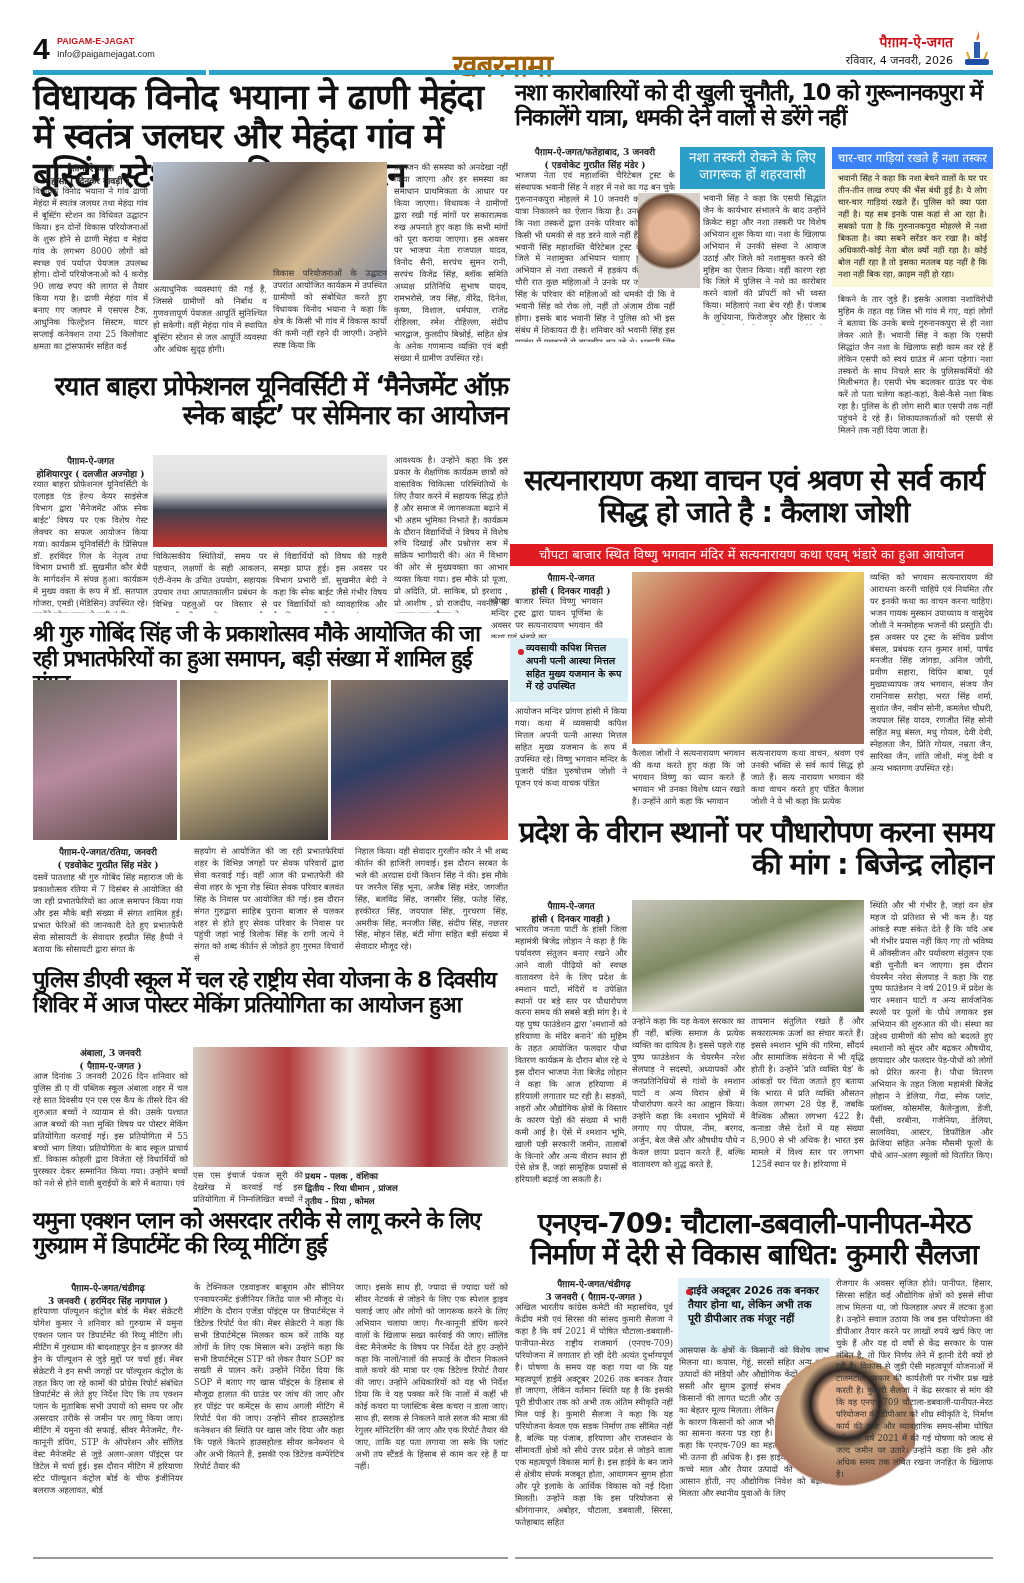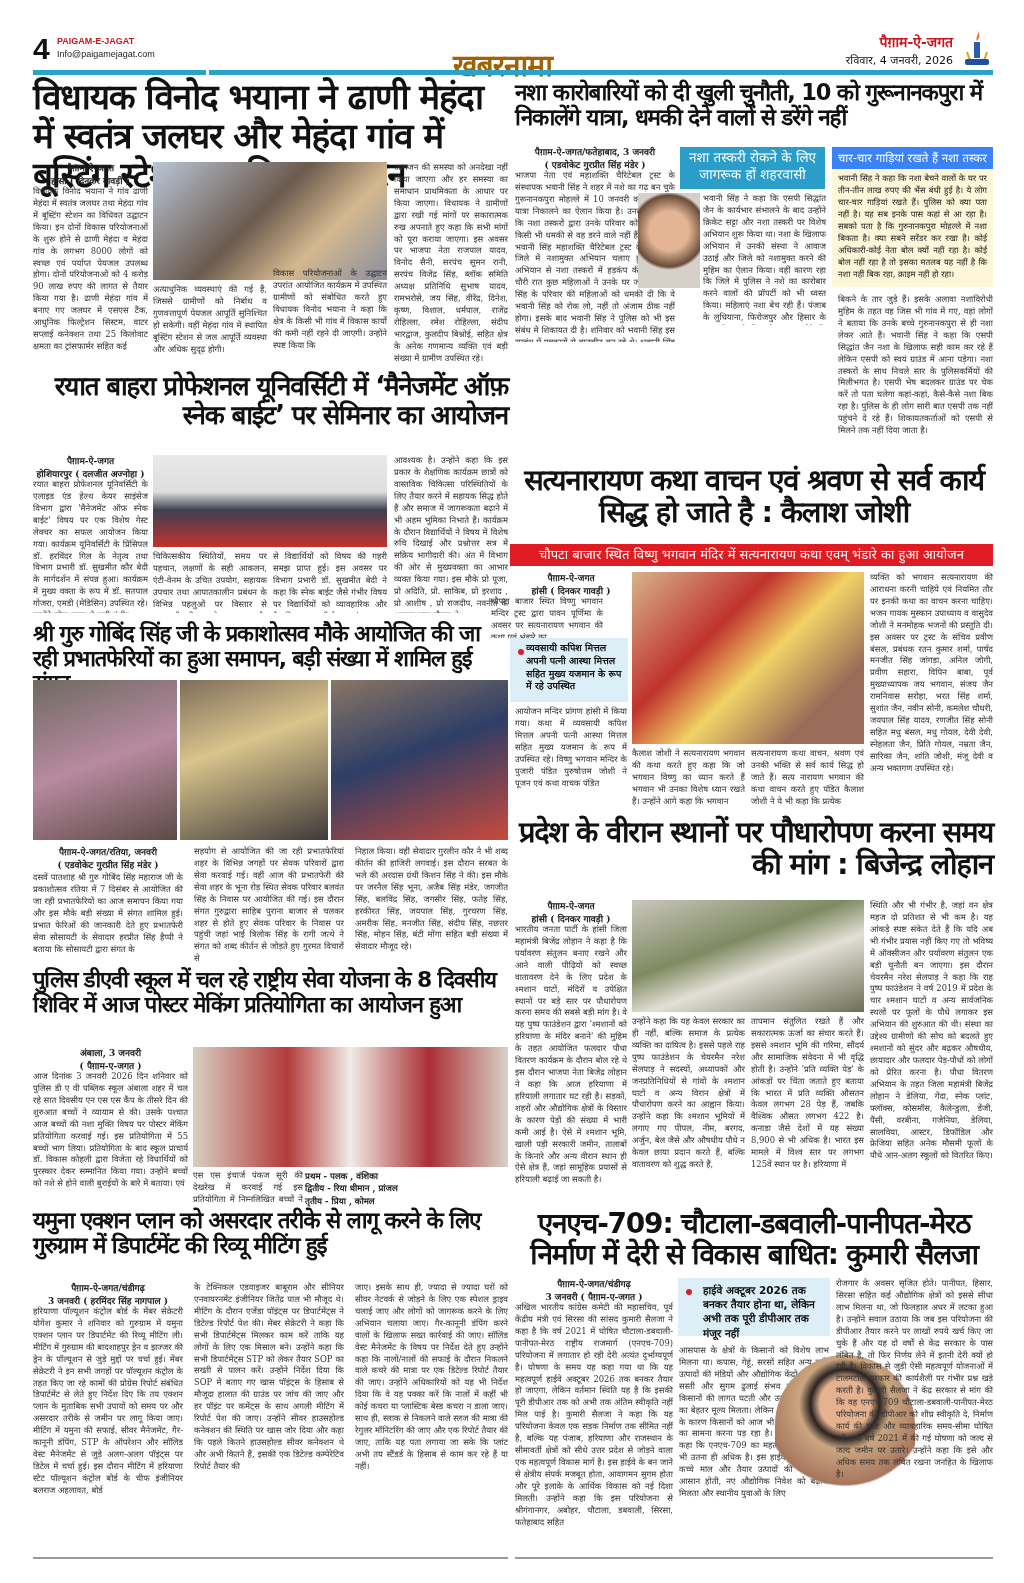--- a/index.html
+++ b/index.html
@@ -121,17 +121,17 @@
 <div class="col" style="left:515px;top:924px;width:112px;height:278px">भारतीय जनता पार्टी के हांसी जिला महामंत्री बिजेंद्र लोहान ने कहा है कि पर्यावरण संतुलन बनाए रखने और आने वाली पीढ़ियों को स्वच्छ वातावरण देने के लिए प्रदेश के श्मशान घाटों, मंदिरों व उपेक्षित स्थानों पर बड़े स्तर पर पौधारोपण करना समय की सबसे बड़ी मांग है। वे यह पुष्प फाउंडेशन द्वारा 'श्मशानों को हरियाणा के मंदिर बनाने' की मुहिम के तहत आयोजित फलदार पौधा वितरण कार्यक्रम के दौरान बोल रहे थे इस दौरान भाजपा नेता बिजेंद्र लोहान ने कहा कि आज हरियाणा में हरियाली लगातार घट रही है। सड़कों, शहरों और औद्योगिक क्षेत्रों के विस्तार के कारण पेड़ों की संख्या में भारी कमी आई है। ऐसे में श्मशान भूमि, खाली पड़ी सरकारी जमीन, तालाबों के किनारे और अन्य वीरान स्थान ही ऐसे क्षेत्र हैं, जहां सामूहिक प्रयासों से हरियाली बढ़ाई जा सकती है।</div>
 <div class="photo" style="left:632px;top:900px;width:232px;height:112px;background:linear-gradient(160deg,#c9c6bc,#7f8a62 40%,#e3dfd6 60%,#6b6e55)"></div>
 <div class="col" style="left:632px;top:1016px;width:113px;height:186px">उन्होंने कहा कि यह केवल सरकार का ही नहीं, बल्कि समाज के प्रत्येक व्यक्ति का दायित्व है। इससे पहले राह पुष्प फाउंडेशन के चेयरमैन नरेश सेलपाड़ ने सदस्यों, अध्यापकों और जनप्रतिनिधियों से गांवों के श्मशान घाटों व अन्य विरान क्षेत्रों में पौधारोपण करने का आह्वान किया। उन्होंने कहा कि श्मशान भूमियों में लगाए गए पीपल, नीम, बरगद, अर्जुन, बेल जैसे और औषधीय पौधे न केवल छाया प्रदान करते हैं, बल्कि वातावरण को शुद्ध करते हैं,</div>
 <div class="col" style="left:751px;top:1016px;width:113px;height:186px">तापमान संतुलित रखते हैं और सकारात्मक ऊर्जा का संचार करते हैं। इससे श्मशान भूमि की गरिमा, सौंदर्य और सामाजिक संवेदना में भी वृद्धि होती है। उन्होंने 'प्रति व्यक्ति पेड़' के आंकड़ों पर चिंता जताते हुए बताया कि भारत में प्रति व्यक्ति औसतन केवल लगभग 28 पेड़ हैं, जबकि वैश्विक औसत लगभग 422 है। कनाडा जैसे देशों में यह संख्या 8,900 से भी अधिक है। भारत इस मामले में विश्व स्तर पर लगभग 125वें स्थान पर है। हरियाणा में</div>
 <div class="col" style="left:870px;top:900px;width:123px;height:302px">स्थिति और भी गंभीर है, जहां वन क्षेत्र महज दो प्रतिशत से भी कम है। यह आंकड़े स्पष्ट संकेत देते हैं कि यदि अब भी गंभीर प्रयास नहीं किए गए तो भविष्य में ऑक्सीजन और पर्यावरण संतुलन एक बड़ी चुनौती बन जाएगा। इस दौरान चेयरमैन नरेश सेलपाड़ ने कहा कि राह पुष्प फाउंडेशन ने वर्ष 2019 में प्रदेश के चार श्मशान घाटों व अन्य सार्वजनिक स्थलों पर फूलों के पौधे लगाकर इस अभियान की शुरुआत की थी। संस्था का उद्देश्य ग्रामीणों की सोच को बदलते हुए श्मशानों को सुंदर और बढ़कर औषधीय, छायादार और फलदार पेड़-पौधों को लोगों को प्रेरित करना है। पौधा वितरण अभियान के तहत जिला महामंत्री बिजेंद्र लोहान ने डेलिया, गेंदा, स्नेक प्लांट, फ्लॉक्स, कोसमॉस, कैलेन्डुला, डेंजी, पैंसी, वरबीना, गजेनिया, डेलिया, सालविया, आस्टर, डिफॉडिल और फ्रेजिया सहित अनेक मौसमी फूलों के पौधे आन-अलग स्कूलों को वितरित किए।</div>
 
 <div class="hl" style="left:515px;top:1208px;width:478px;font-size:28px;text-align:center">एनएच-709: चौटाला-डबवाली-पानीपत-मेरठ निर्माण में देरी से विकास बाधित: कुमारी सैलजा</div>
 <div class="by" style="left:515px;top:1278px;width:158px;white-space:pre-line">पैग़ाम-ऐ-जगत/चंडीगढ़
 3 जनवरी ( पैग़ाम-ए-जगत )</div>
 <div class="col" style="left:515px;top:1302px;width:158px;height:256px">अखिल भारतीय कांग्रेस कमेटी की महासचिव, पूर्व केंद्रीय मंत्री एवं सिरसा की सांसद कुमारी सैलजा ने कहा है कि वर्ष 2021 में घोषित चौटाला-डबवाली-पानीपत-मेरठ राष्ट्रीय राजमार्ग (एनएच-709) परियोजना में लगातार हो रही देरी अत्यंत दुर्भाग्यपूर्ण है। घोषणा के समय यह कहा गया था कि यह महत्वपूर्ण हाईवे अक्टूबर 2026 तक बनकर तैयार हो जाएगा, लेकिन वर्तमान स्थिति यह है कि इसकी पूरी डीपीआर तक को अभी तक अंतिम स्वीकृति नहीं मिल पाई है। कुमारी सैलजा ने कहा कि यह परियोजना केवल एक सड़क निर्माण तक सीमित नहीं है, बल्कि यह पंजाब, हरियाणा और राजस्थान के सीमावर्ती क्षेत्रों को सीधे उत्तर प्रदेश से जोड़ने वाला एक महत्वपूर्ण विकास मार्ग है। इस हाईवे के बन जाने से क्षेत्रीय संपर्क मजबूत होता, आवागमन सुगम होता और पूरे इलाके के आर्थिक विकास को नई दिशा मिलती। उन्होंने कहा कि इस परियोजना से श्रीगंगानगर, अबोहर, चौटाला, डबवाली, सिरसा, फतेहाबाद सहित</div>
-<div class="callout" style="left:678px;top:1278px;width:152px;height:58px;font-size:10.5px;padding:5px 5px 5px 25px">हाईवे अक्टूबर 2026 तक बनकर तैयार होना था, लेकिन अभी तक पूरी डीपीआर तक मंजूर नहीं</div>
+<div class="callout" style="left:678px;top:1278px;width:152px;height:74px;font-size:10.5px;padding:5px 5px 5px 10px">हाईवे अक्टूबर 2026 तक बनकर तैयार होना था, लेकिन अभी तक पूरी डीपीआर तक मंजूर नहीं</div>
 <div class="col" style="left:679px;top:1345px;width:150px;height:213px">आसपास के क्षेत्रों के किसानों को विशेष लाभ मिलना था। कपास, गेहूं, सरसों सहित अन्य कृषि उत्पादों की मंडियों और औद्योगिक केंद्रों तक तेज, सस्ती और सुगम ढुलाई संभव होती, जिससे किसानों की लागत घटती और उन्हें अपनी फसल का बेहतर मूल्य मिलता। लेकिन परियोजना में देरी के कारण किसानों को आज भी पुरानी कठिनाइयों का सामना करना पड़ रहा है। कुमारी सैलजा ने कहा कि एनएच-709 का महत्व उद्योगों के लिए भी उतना ही अधिक है। इस हाईवे के माध्यम से कच्चे माल और तैयार उत्पादों की आवाजाही आसान होती, नए औद्योगिक निवेश को बढ़ावा मिलता और स्थानीय युवाओं के लिए</div>
 <div class="photo" style="left:775px;top:1355px;width:140px;height:140px;border-radius:50% 50% 10% 10%;background:radial-gradient(circle at 50% 35%,#e4b28f 22%,#2a2220 30%,#caa680 40%,#a7755e 70%,transparent 72%)"></div>
 <div class="col" style="left:836px;top:1278px;width:157px;height:280px">रोजगार के अवसर सृजित होते। पानीपत, हिसार, सिरसा सहित कई औद्योगिक क्षेत्रों को इससे सीधा लाभ मिलना था, जो फिलहाल अधर में लटका हुआ है। उन्होंने सवाल उठाया कि जब इस परियोजना की डीपीआर तैयार करने पर लाखों रुपये खर्च किए जा चुके हैं और यह दो वर्षों से केंद्र सरकार के पास लंबित है, तो फिर निर्णय लेने में इतनी देरी क्यों हो रही है। विकास से जुड़ी ऐसी महत्वपूर्ण योजनाओं में टालमटोल सरकार की कार्यशैली पर गंभीर प्रश्न खड़े करती है। कुमारी सैलजा ने केंद्र सरकार से मांग की कि वह एनएच-709 चौटाला-डबवाली-पानीपत-मेरठ परियोजना की डीपीआर को शीघ्र स्वीकृति दे, निर्माण कार्य की स्पष्ट और व्यावहारिक समय-सीमा घोषित करे तथा वर्ष 2021 में की गई घोषणा को जल्द से जल्द जमीन पर उतारे। उन्होंने कहा कि इसे और अधिक समय तक लंबित रखना जनहित के खिलाफ है।</div>
 <div class="hr" style="left:515px;top:1557px;width:478px"></div>
 
 </body></html>

